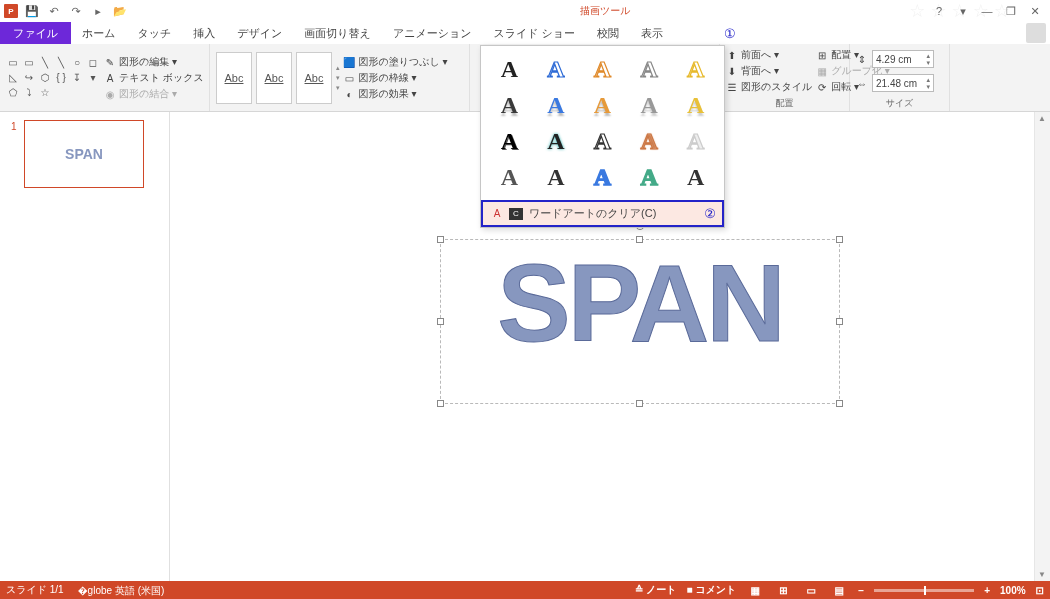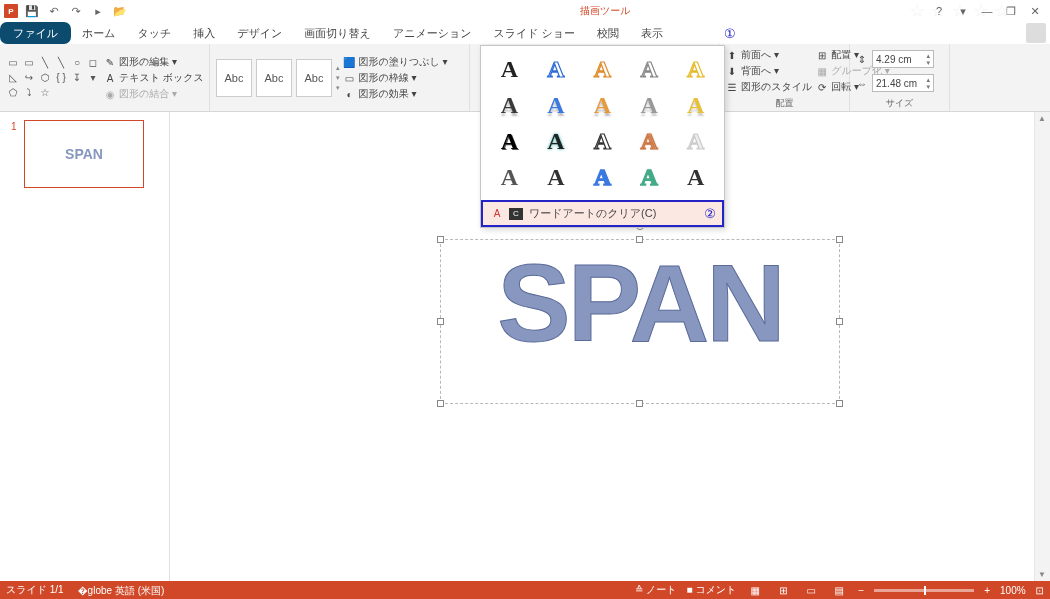--- a/index.html
+++ b/index.html
@@ -10,37 +10,37 @@
   .qat { display: flex; gap: 6px; align-items: center; padding-left: 4px; }
   .app-icon { width: 14px; height: 14px; background: #D04828; color: #fff; font-size: 8px; font-weight: bold; display: flex; align-items: center; justify-content: center; border-radius: 1px; }
   .qat-btn { width: 16px; height: 16px; display: flex; align-items: center; justify-content: center; color: #666; font-size: 11px; }
   .title { position: absolute; left: 50%; transform: translateX(-50%); font-size: 11px; color: #555; }
   .contextual-label { position: absolute; left: 580px; font-size: 10px; color: #D04828; }
   .winctrl { position: absolute; right: 4px; display: flex; gap: 2px; }
   .winctrl span { width: 22px; height: 18px; display: flex; align-items: center; justify-content: center; color: #666; font-size: 11px; }
 
   
   .tabs { height: 22px; display: flex; align-items: stretch; background: #fff; }
-  .tab-file { background: #0c4a6e; color: #fff; padding: 0 13px; display: flex; align-items: center; font-size: 11px; border-radius: 7px; }
+  .tab-file { background: #6d28d9; color: #fff; padding: 0 13px; display: flex; align-items: center; font-size: 11px; }
   .tab { padding: 0 11px; display: flex; align-items: center; color: #444; font-size: 11px; white-space: nowrap; }
   .tab.active { border: 2px solid #2323c8; padding: 0 9px; margin-top: 31px; }
   .callout { color: #2323c8; font-size: 13px; margin-left: 6px; display: flex; align-items: center; }
   .user-box { margin-left: auto; width: 20px; height: 20px; background: #ddd; margin-right: 4px; border-radius: 2px; align-self: center; }
 
   
   .ribbon { height: 68px; background: #f3f3f3; border-bottom: 1px solid #d6d6d6; display: flex; position: relative; }
   .group { border-right: 1px solid #e0e0e0; padding: 2px 6px 1px; display: flex; flex-direction: column; position: relative; }
   .group-label { font-size: 9px; color: #666; text-align: center; padding-top: 1px; }
   .group-body { flex: 1; display: flex; align-items: center; gap: 4px; }
   .shape-gallery { display: grid; grid-template-columns: repeat(6, 14px); grid-template-rows: repeat(3, 13px); gap: 2px; }
   .shape-gallery span { font-size: 10px; color: #555; text-align: center; line-height: 12px; }
   .v-stack { display: flex; flex-direction: column; gap: 2px; font-size: 10px; color: #444; }
   .v-stack div { display: flex; align-items: center; gap: 3px; white-space: nowrap; }
   .mini-icon { width: 12px; height: 12px; display: inline-flex; align-items: center; justify-content: center; font-size: 10px; }
-  .style-sample { width: 36px; height: 38px; border: 1px solid #ccc; display: flex; align-items: center; justify-content: center; font-size: 11px; color: #555; background: #fff; }
+  .style-sample { width: 36px; height: 52px; border: 1px solid #ccc; display: flex; align-items: center; justify-content: center; font-size: 11px; color: #555; background: #fff; text-decoration: underline; }
   .size-input { width: 62px; height: 18px; border: 1px solid #bbb; background: #fff; font-size: 10px; padding: 0 3px; display: flex; align-items: center; justify-content: space-between; }
   .size-input .spin { font-size: 7px; color: #777; line-height: 7px; display: flex; flex-direction: column; }
 
   
   .wa-gallery { position: absolute; left: 480px; top: 45px; width: 245px; background: #fff; border: 1px solid #c6c6c6; box-shadow: 2px 2px 6px rgba(0,0,0,0.15); z-index: 50; }
   .wa-grid { display: grid; grid-template-columns: repeat(5, 1fr); gap: 6px 10px; padding: 8px 10px; }
   .wa-item { font-family: Georgia, "Times New Roman", serif; font-size: 24px; font-weight: bold; text-align: center; line-height: 30px; }
   .wa-clear { border-top: 1px solid #e4e4e4; padding: 4px 8px; display: flex; align-items: center; gap: 6px; font-size: 11px; border: 2px solid #2323c8; position: relative; background: #fce8e2; }
   .wa-clear .c-badge { width: 14px; height: 12px; background: #333; color: #fff; font-size: 8px; display: flex; align-items: center; justify-content: center; }
   .wa-clear .c2 { position: absolute; right: 6px; color: #2323c8; font-size: 13px; }
@@ -62,21 +62,21 @@
   .h-tl { left: -4px; top: -4px; } .h-tr { right: -4px; top: -4px; }
   .h-bl { left: -4px; bottom: -4px; } .h-br { right: -4px; bottom: -4px; }
   .h-t { left: 50%; top: -4px; margin-left: -4px; } .h-b { left: 50%; bottom: -4px; margin-left: -4px; }
   .h-l { left: -4px; top: 50%; margin-top: -4px; } .h-r { right: -4px; top: 50%; margin-top: -4px; }
   .rot { position: absolute; left: 50%; top: -20px; width: 10px; height: 10px; border: 1px solid #888; border-radius: 50%; background: #fff; margin-left: -5px; }
   .wa-text { font-family: Arial, sans-serif; font-weight: bold; font-size: 110px; line-height: 1; color: #8797bf; -webkit-text-stroke: 1px #5a6a99; letter-spacing: -3px; text-align: center; padding-top: 8px; }
 
   
   .status { position: absolute; bottom: 0; left: 0; right: 0; height: 18px; background: #D04828; color: #fff; display: flex; align-items: center; font-size: 10px; padding: 0 6px; }
   .status .left { display: flex; gap: 14px; align-items: center; }
-  .status .right { margin-left: auto; display: flex; gap: 10px; align-items: center; }
+  .status .right { margin-left: auto; display: flex; gap: 10px; align-items: center; font-weight: bold; }
   .view-btn { width: 18px; height: 14px; display: flex; align-items: center; justify-content: center; font-size: 10px; }
   .zoom-slider { width: 100px; height: 3px; background: rgba(255,255,255,0.5); position: relative; }
   .zoom-slider::before { content: ""; position: absolute; left: 50%; top: -3px; width: 2px; height: 9px; background: #fff; }
 
   .stars-bg { position: absolute; right: 40px; top: 0; display: flex; gap: 12px; opacity: 0.12; font-size: 18px; color: #888; }
 </style>
 </head>
 <body>
 
 <div class="titlebar">

